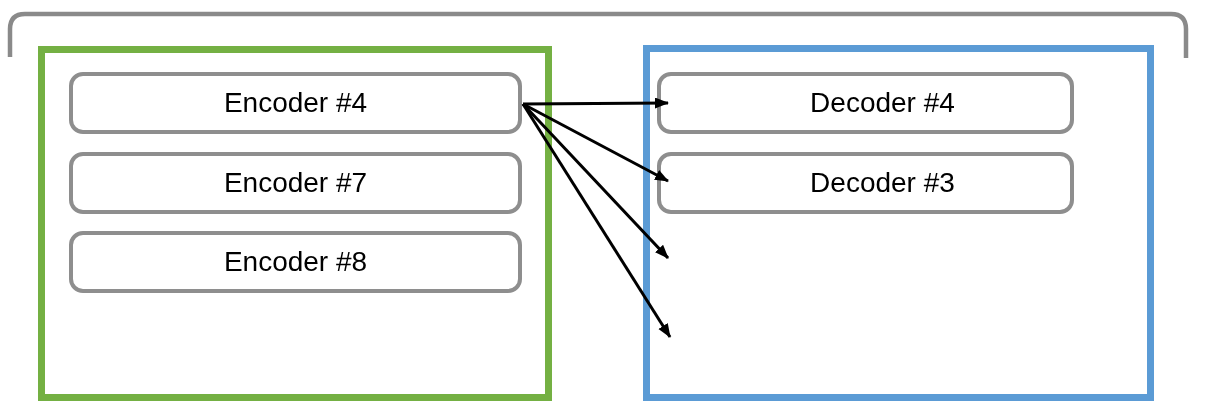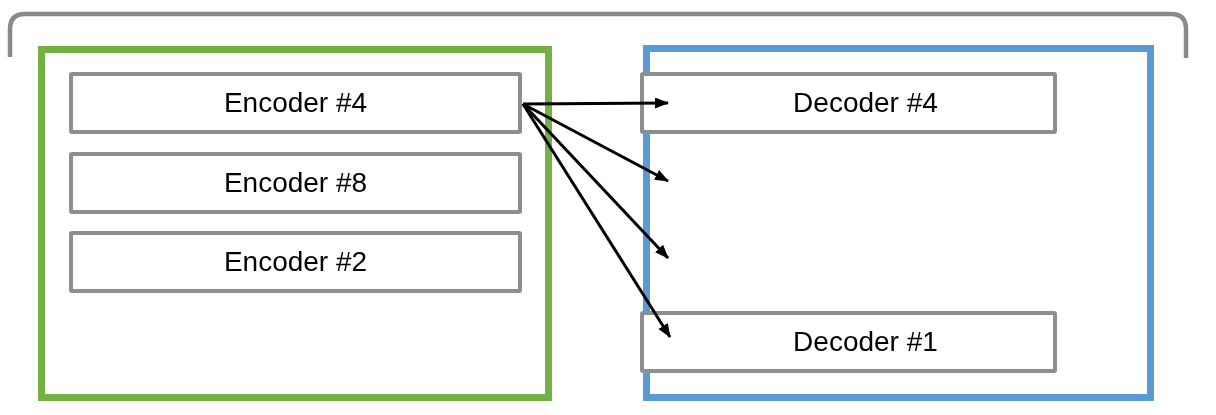--- a/index.html
+++ b/index.html
@@ -42,32 +42,32 @@
     top: 45px;
     width: 511px;
     height: 356px;
     border: 7px solid var(--decoder-border, #5b9bd5);
   }
   .unit {
     position: absolute;
     box-sizing: border-box;
     height: 62px;
     border: 4px solid var(--unit-border, #8e8e8e);
-    border-radius: 3px;
+    border-radius: 14px;
     background: var(--background, #ffffff);
     display: flex;
     align-items: center;
     justify-content: center;
     font-size: 28px;
     line-height: 1;
     color: var(--text, #000000);
     z-index: 2;
   }
   .unit.enc { left: 69px;  width: 453px; }
-  .unit.dec { left: 640px; width: 417px; padding-left: 34px; }
+  .unit.dec { left: 657px; width: 417px; padding-left: 34px; }
   .row-0 { top: 72px; }
   .row-1 { top: 152px; }
   .row-2 { top: 231px; }
   .row-3 { top: 311px; }
   .bracket-path {
     stroke: var(--bracket, #8a8a8a);
     stroke-width: 4.5;
     fill: none;
     stroke-linejoin: round;
   }
@@ -101,26 +101,26 @@
     </g>
   </svg>
 
   <div class="frame encoder"></div>
   <div class="frame decoder"></div>
 
   <div class="unit enc row-0">
     <span>Encoder #4</span>
   </div>
   <div class="unit enc row-1">
-    <span>Encoder #8</span>
+    <span>Encoder #7</span>
   </div>
   <div class="unit enc row-2">
-    <span>Encoder #2</span>
+    <span>Encoder #8</span>
   </div>
 
   <div class="unit dec row-0">
     <span>Decoder #4</span>
   </div>
-  <div class="unit dec row-3">
-    <span>Decoder #1</span>
+  <div class="unit dec row-1">
+    <span>Decoder #3</span>
   </div>
 
 </div>
 
 </body></html>

